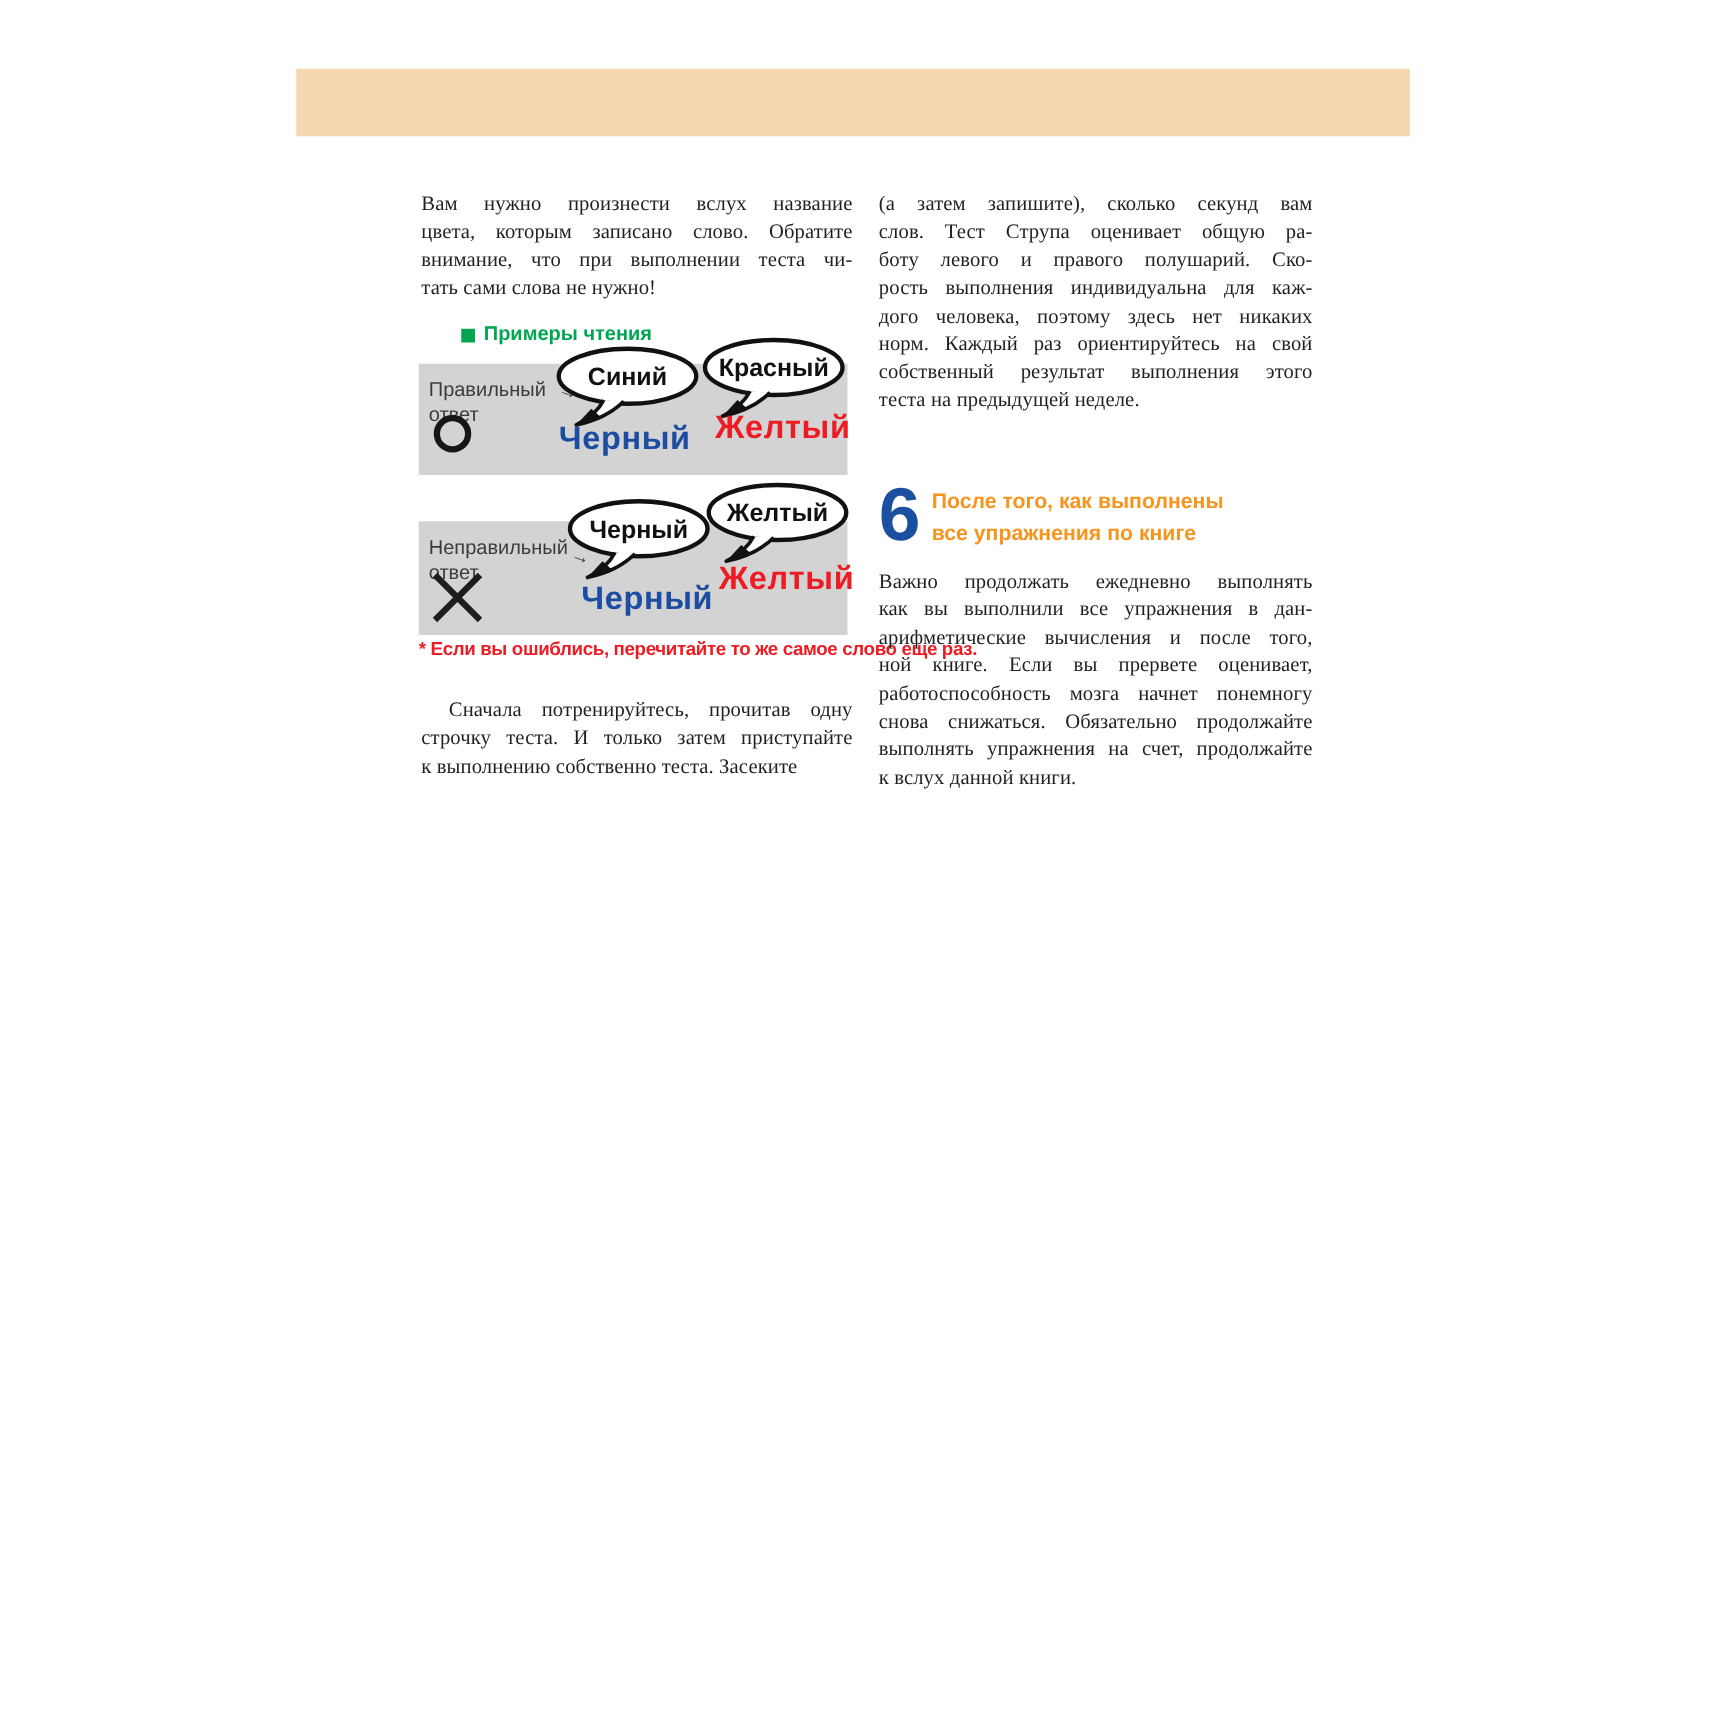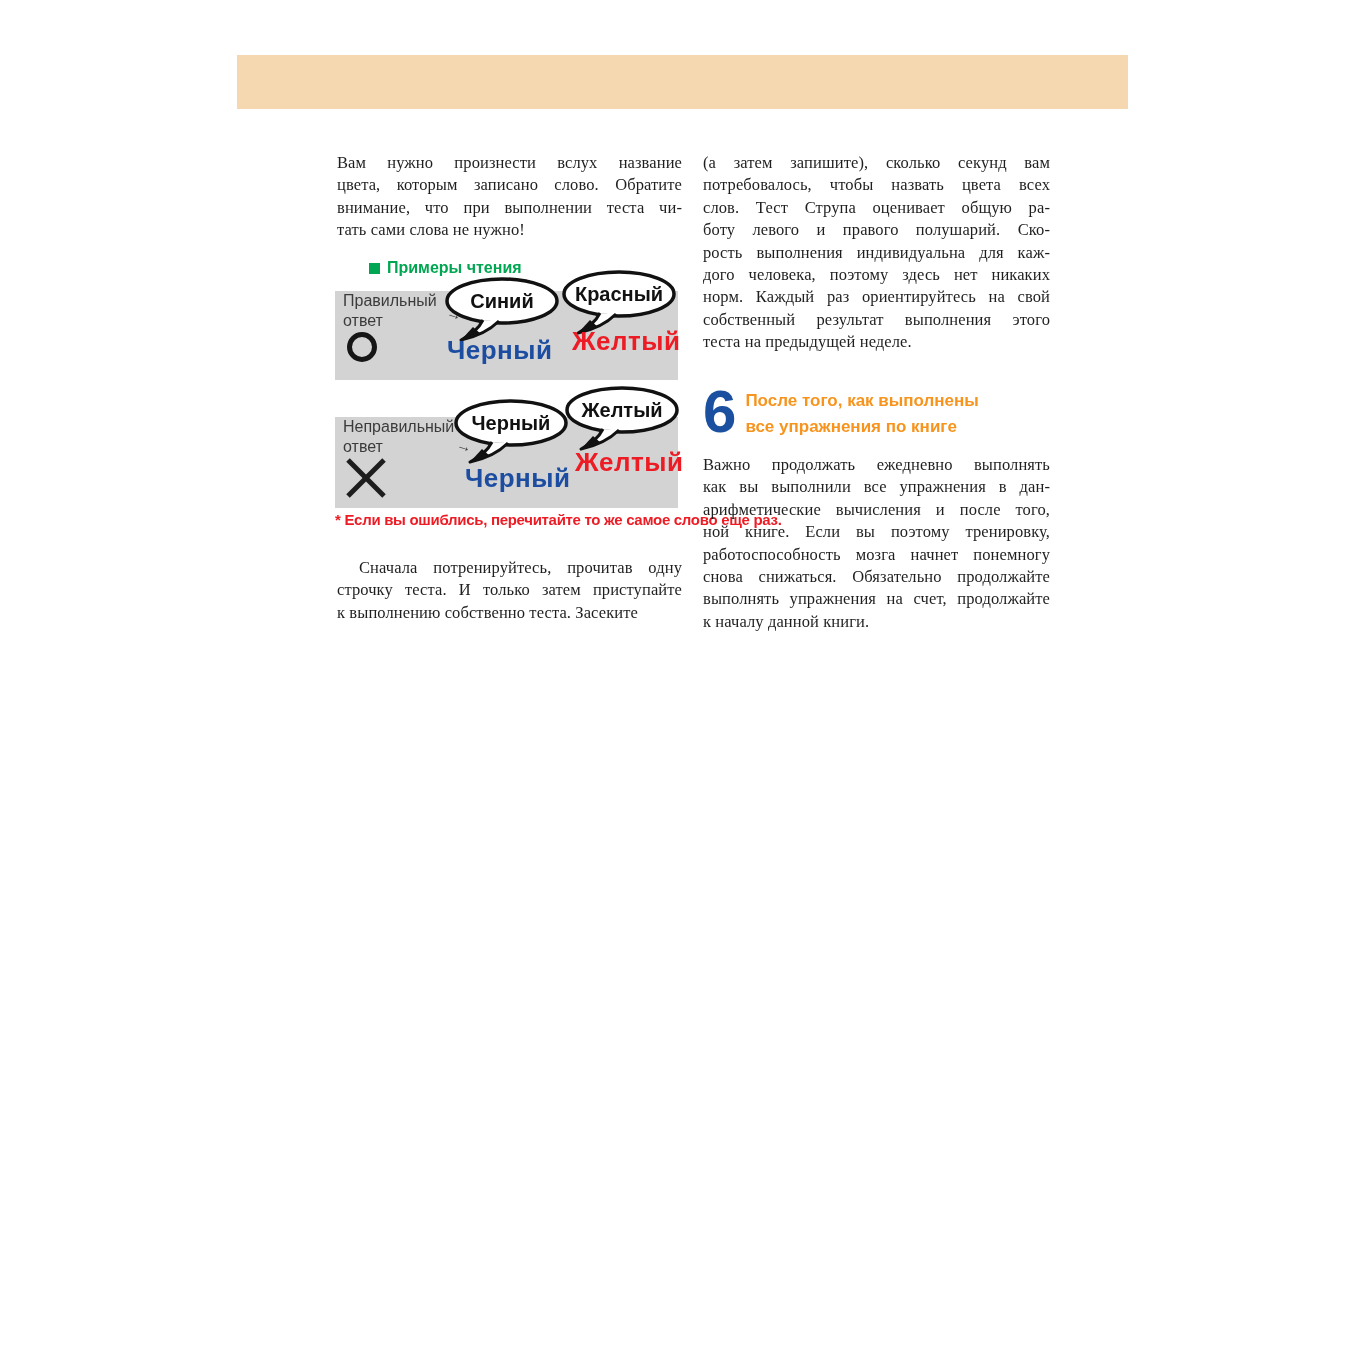--- a/index.html
+++ b/index.html
@@ -57,21 +57,21 @@
     position: absolute;
     left: 335px;
     width: 343px;
     background: #d3d3d4;
   }
   .box-correct   { top: 291px; height: 89px; }
   .box-incorrect { top: 417px; height: 91px; }
 
   .answer-label {
     position: absolute;
-    left: 8px; top: 0;
+    left: 8px; top: 12px;
     font-family: "Liberation Sans", sans-serif;
     font-size: 16px;
     line-height: 20px;
     color: #3b3b3b;
   }
   .arrow-glyph {
     position: absolute;
     font-family: "Liberation Sans", sans-serif;
     font-size: 15px;
     color: #3b3b3b;
@@ -226,21 +226,20 @@
   <div class="footnote" style="color: rgb(237, 28, 36);">* Если вы ошиблись, перечитайте то же самое слово еще раз.</div>
 
   <div class="para indent-first" style="left:337px; top:557px; width:345px;">
       <div>Сначала потренируйтесь, прочитав одну</div>
       <div>строчку теста. И только затем приступайте</div>
       <div>к выполнению собственно теста. Засеките</div>
     </div>
 
   <div class="para" style="left:703px; top:152px; width:347px;">
       <div>(а затем запишите), сколько секунд вам</div>
-      <div>потребовалось, чтобы назвать цвета всех</div>
       <div>слов. Тест Струпа оценивает общую ра-</div>
       <div>боту левого и правого полушарий. Ско-</div>
       <div>рость выполнения индивидуальна для каж-</div>
       <div>дого человека, поэтому здесь нет никаких</div>
       <div>норм. Каждый раз ориентируйтесь на свой</div>
       <div>собственный результат выполнения этого</div>
       <div>теста на предыдущей неделе.</div>
     </div>
 
   <div class="section-heading">
@@ -248,20 +247,20 @@
     <div class="section-title" style="color: rgb(247, 148, 30);">
       <div>После того, как выполнены</div>
       <div>все упражнения по книге</div>
     </div>
   </div>
 
   <div class="para" style="left:703px; top:454px; width:347px;">
       <div>Важно продолжать ежедневно выполнять</div>
       <div>как вы выполнили все упражнения в дан-</div>
       <div>арифметические вычисления и после того,</div>
-      <div>ной книге. Если вы поэтому тренировку,</div>
+      <div>ной книге. Если вы прервете оценивает,</div>
       <div>работоспособность мозга начнет понемногу</div>
       <div>снова снижаться. Обязательно продолжайте</div>
       <div>выполнять упражнения на счет, продолжайте</div>
-      <div>к началу данной книги.</div>
+      <div>к вслух данной книги.</div>
     </div>
 
 </div>
 
 </body></html>

